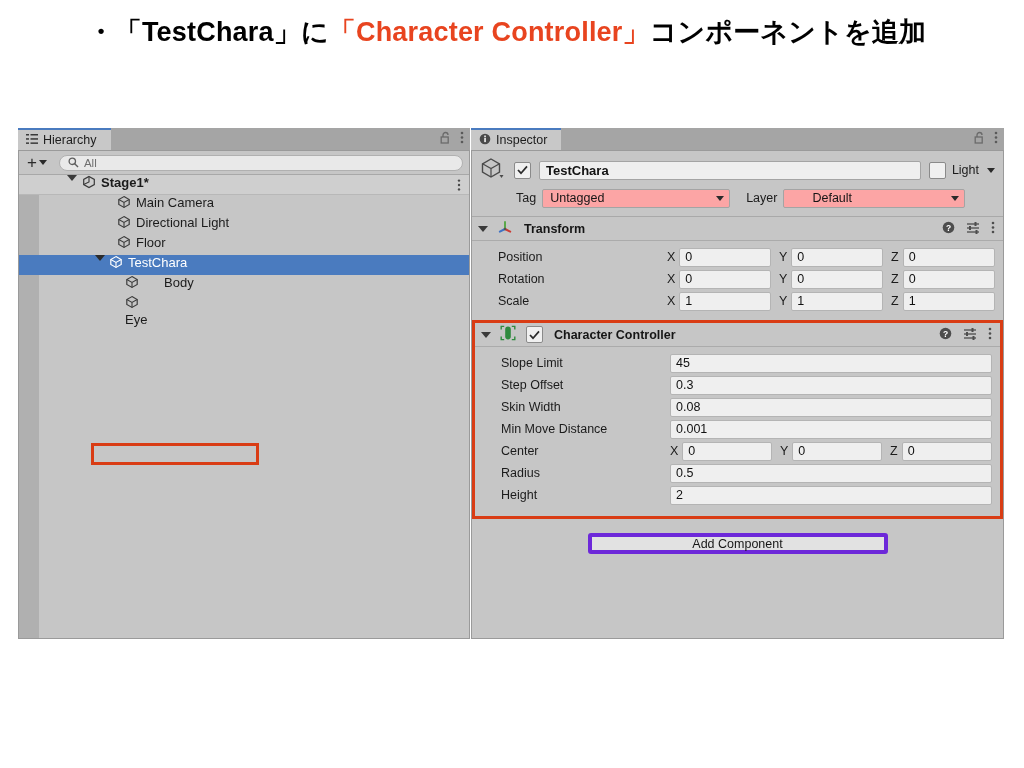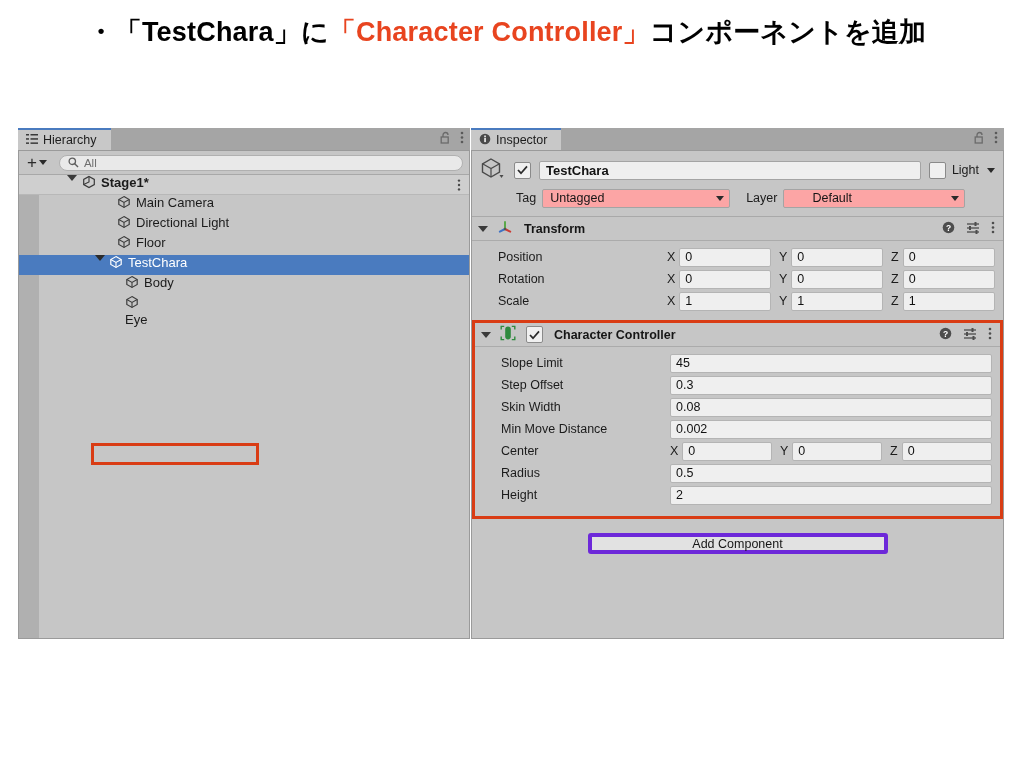--- a/index.html
+++ b/index.html
@@ -488,21 +488,21 @@
           <span class="tri"></span>
           <span class="cube-ico" style="margin:0 5px 0 4px;">
             <svg width="14" height="14" viewBox="0 0 14 14">
               <path d="M7 1.6 L12.2 4.5 L12.2 9.5 L7 12.4 L1.8 9.5 L1.8 4.5 Z" fill="none" stroke="#ffffff" stroke-width="1.2"></path>
               <path d="M1.8 4.5 L7 7.4 L12.2 4.5 M7 7.4 L7 12.4" fill="none" stroke="#ffffff" stroke-width="1.1"></path>
             </svg>
           </span>
           <span>TestChara</span>
         </div>
 
-        <div class="row" style="padding-left:106px;">
+        <div class="row" style="padding-left:106px;gap:20px;">
           <span class="cube-ico" style="margin-right:5px;">
             <svg width="14" height="14" viewBox="0 0 14 14">
               <path d="M7 1.6 L12.2 4.5 L12.2 9.5 L7 12.4 L1.8 9.5 L1.8 4.5 Z" fill="none" stroke="#3d3d3d" stroke-width="1.2"></path>
               <path d="M1.8 4.5 L7 7.4 L12.2 4.5 M7 7.4 L7 12.4" fill="none" stroke="#3d3d3d" stroke-width="1.1"></path>
             </svg>
           </span>
           <span>Body</span>
         </div>
 
         <div class="row" style="padding-left:106px;flex-direction:column;">
@@ -762,21 +762,21 @@
           <div class="prop-row">
             <span class="prop-label">Skin Width</span>
             <span class="field wide">
                 <span>0.08</span>
               </span>
           </div>
 
           <div class="prop-row">
             <span class="prop-label">Min Move Distance</span>
             <span class="field wide">
-                <span>0.002</span>
+                <span>0.001</span>
               </span>
           </div>
 
           <div class="prop-row">
             <span class="prop-label">Center</span>
             <span class="axis">
               <span class="ax-l">X</span>
               <span class="field">
                   <span>0</span>
                 </span>

